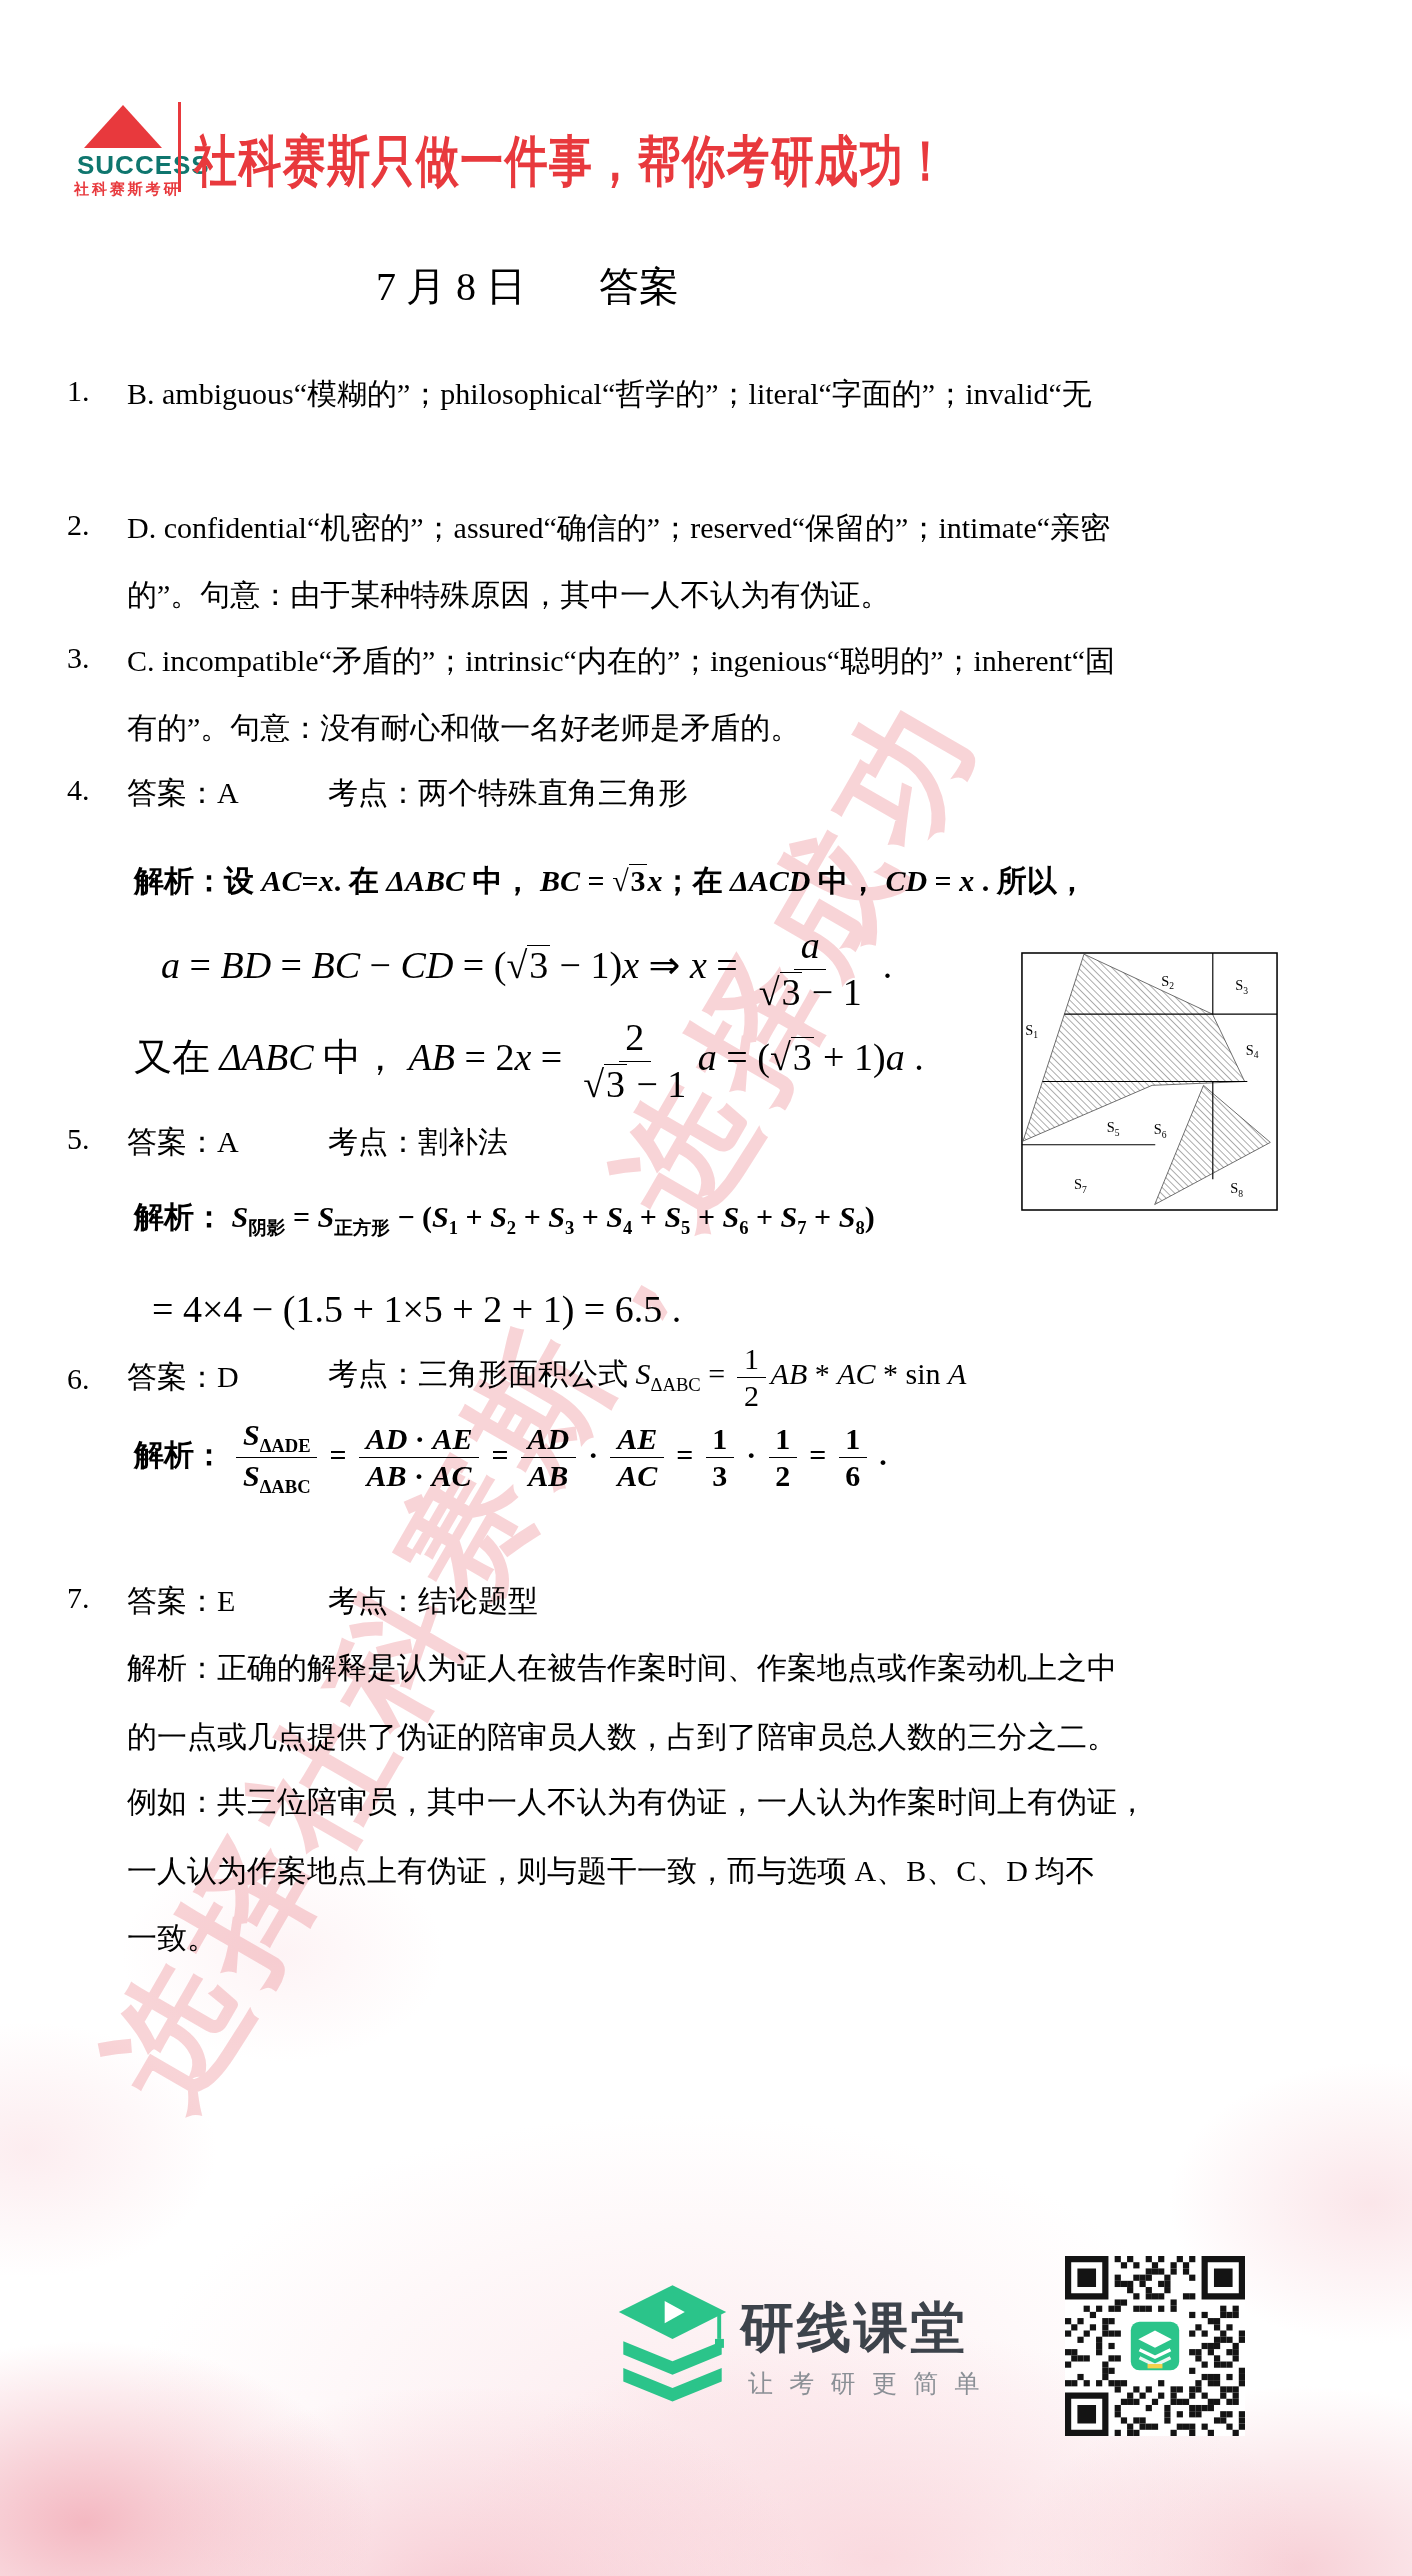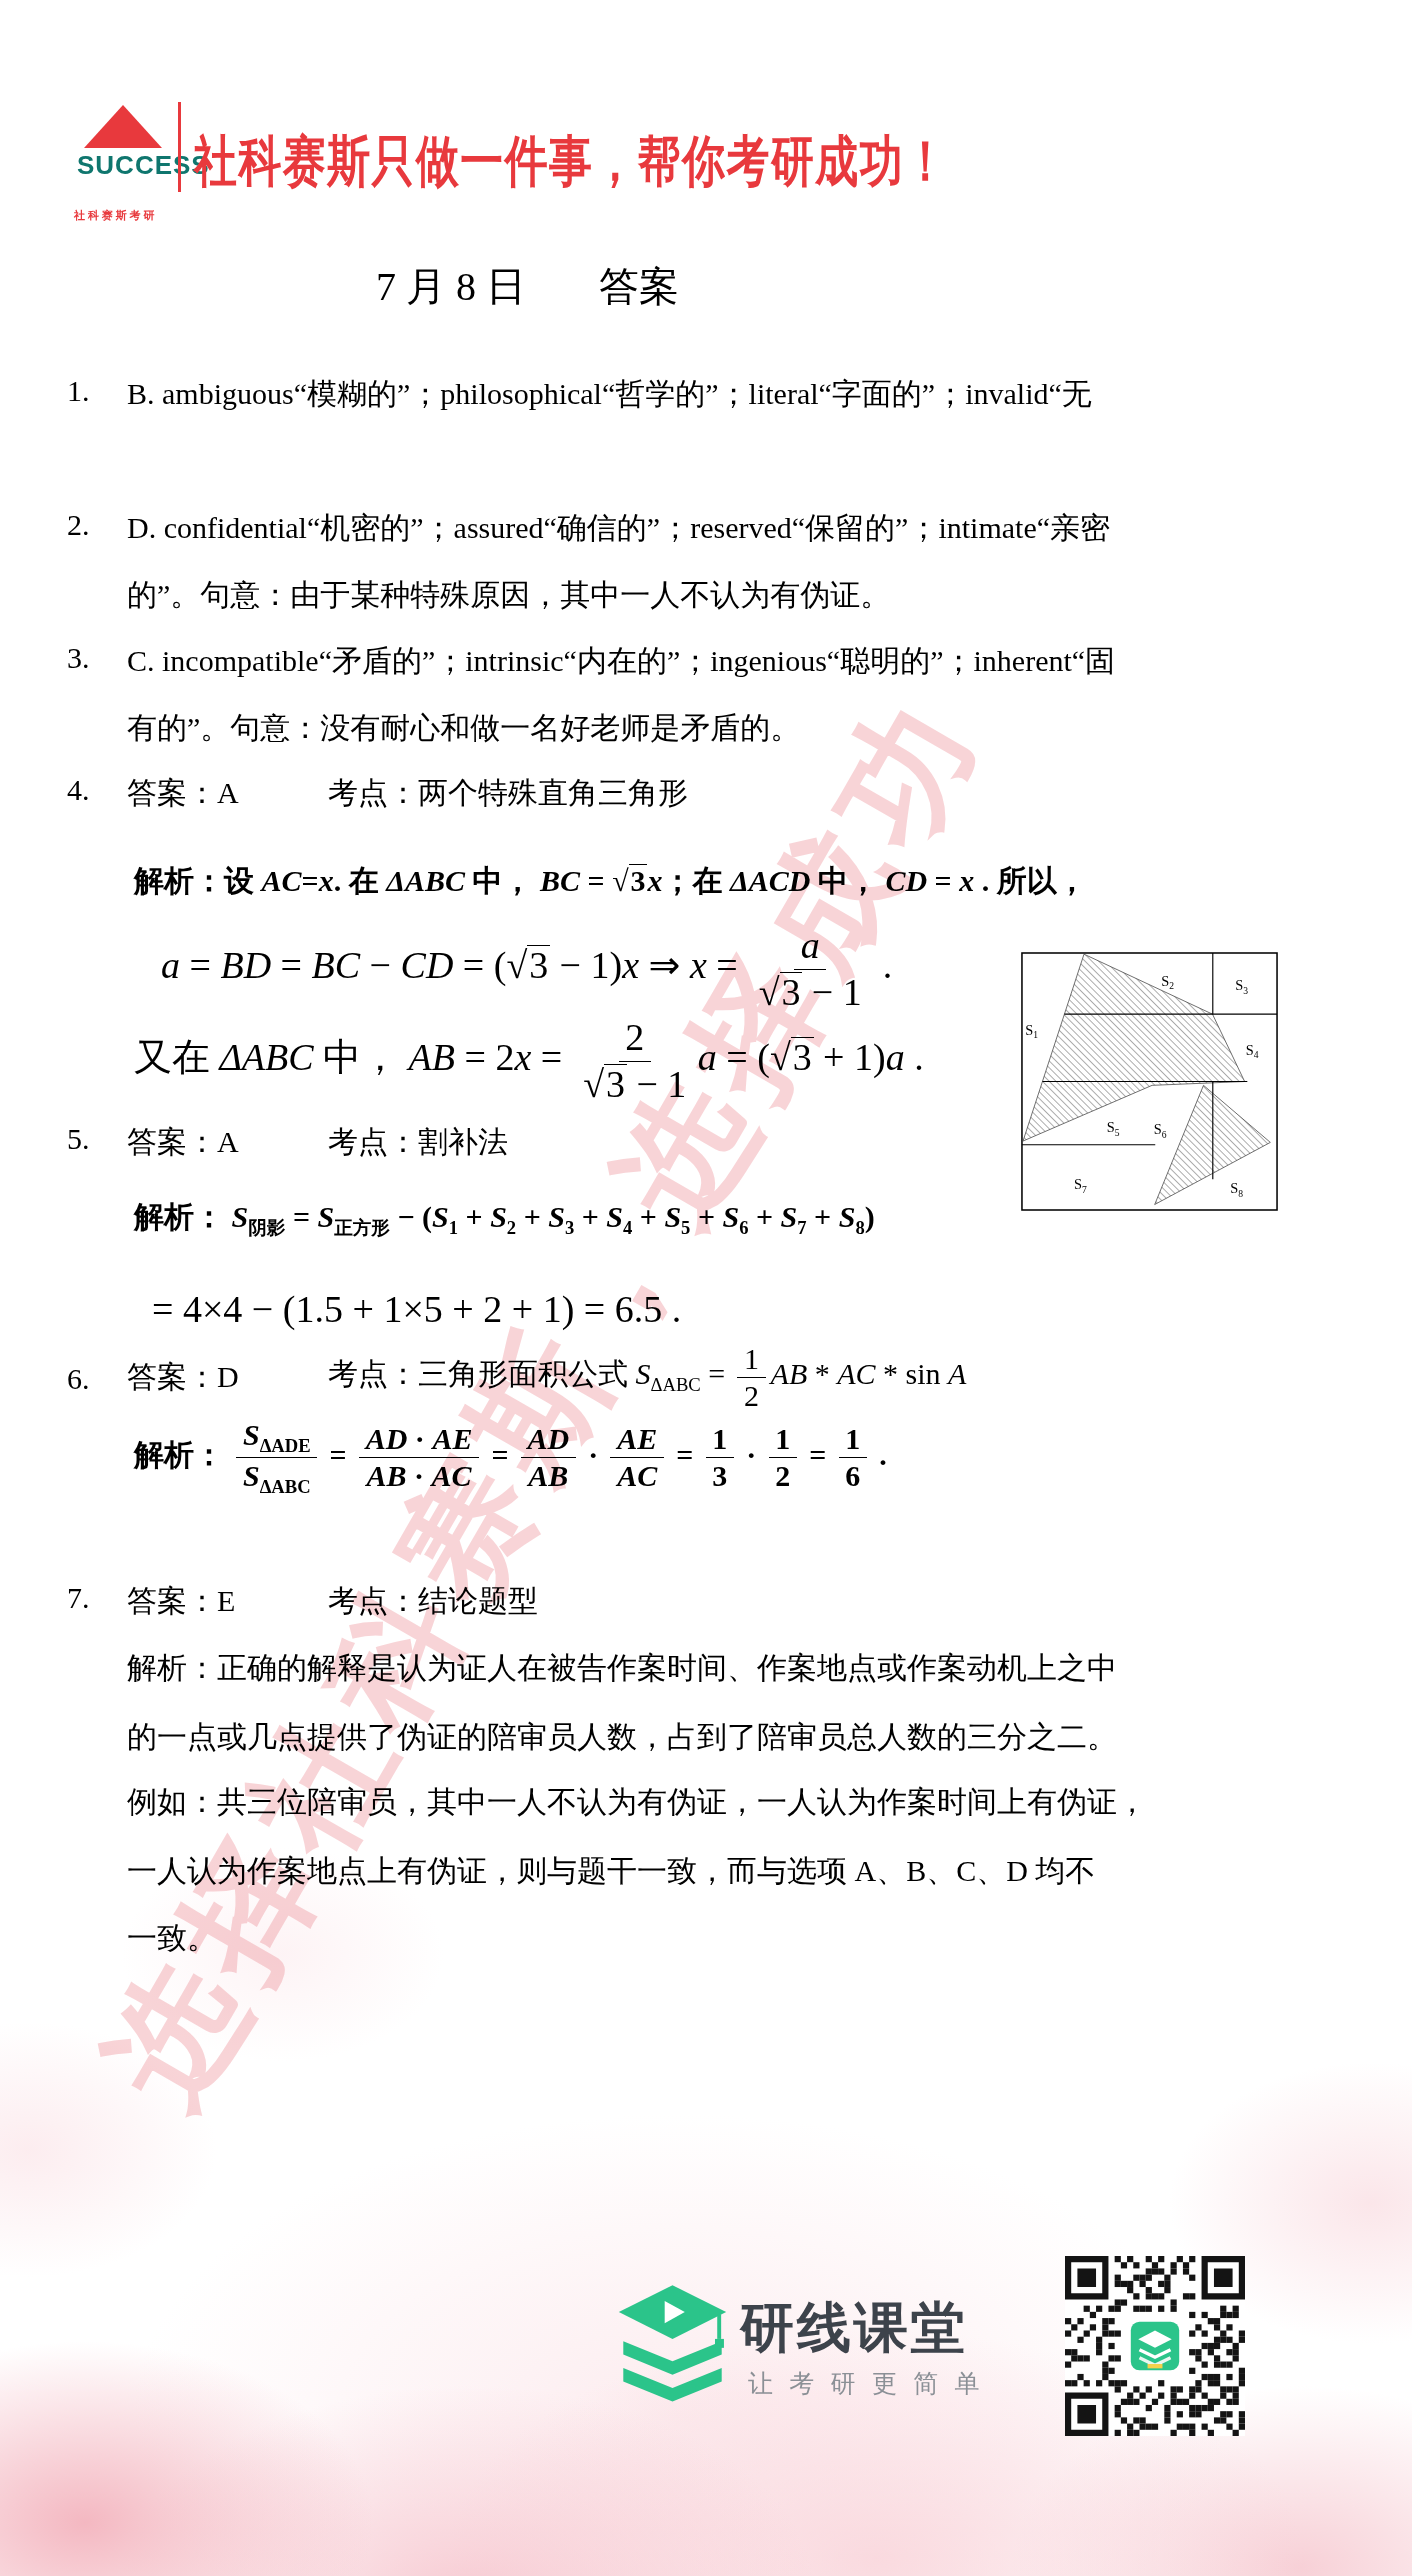--- a/index.html
+++ b/index.html
@@ -5,21 +5,21 @@
   html,body{margin:0;padding:0;background:#888;}
   .pg{position:relative;width:1413px;height:2576px;background:#ffffff;overflow:hidden;
       font-family:"Liberation Serif",serif;color:#000;}
   
   .hdr-tri{position:absolute;left:84px;top:105px;width:0;height:0;
       border-left:39px solid transparent;border-right:39px solid transparent;
       border-bottom:43px solid #e8393d;}
   .hdr-success{position:absolute;left:77px;top:150px;font-family:"Liberation Sans",sans-serif;
       font-weight:700;font-size:26px;color:#0f766e;letter-spacing:1px;}
   .hdr-sub{position:absolute;left:74px;top:180px;font-family:"Liberation Sans",sans-serif;
-      font-weight:700;font-size:11px;color:#e8393d;letter-spacing:2.9px;margin-top:28px;}
+      font-weight:700;font-size:15px;color:#e8393d;letter-spacing:2.9px;}
   .hdr-div{position:absolute;left:178px;top:102px;width:2.9px;height:90px;background:#e8393d;}
   .hdr-banner{position:absolute;left:194px;top:125px;white-space:nowrap;}
   .hdr-banner span{display:inline-block;transform:scaleX(.78);transform-origin:0 0;
       font-family:"Liberation Sans",sans-serif;font-weight:900;font-size:55px;
       letter-spacing:1.9px;color:#e8393d;}
   
   .title{position:absolute;left:376px;top:259px;font-size:40px;white-space:nowrap;}
   .title .gap{display:inline-block;width:73px;}
   
   .num{position:absolute;left:67px;font-size:30px;}

